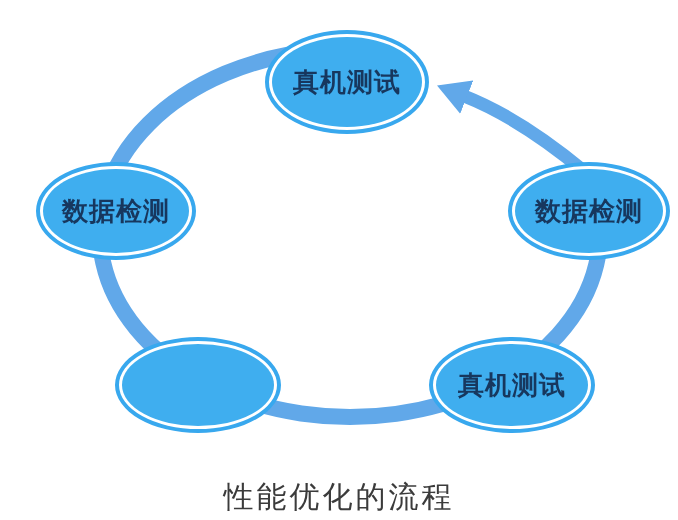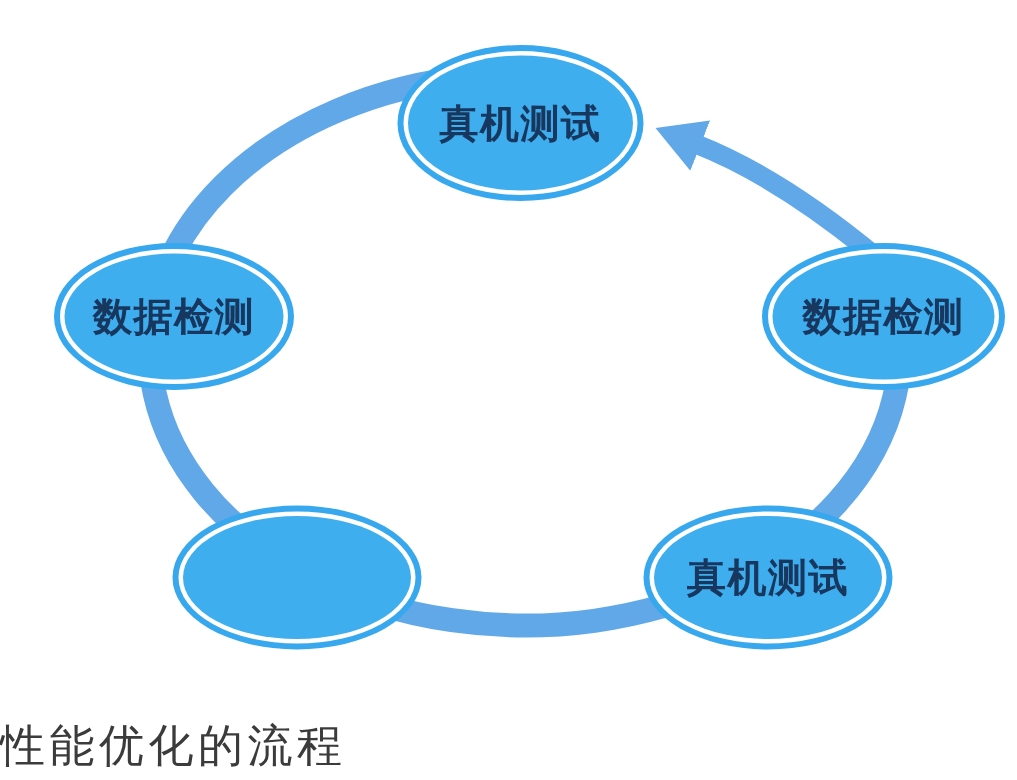--- a/index.html
+++ b/index.html
@@ -50,21 +50,21 @@
   .node-top         { left: 265px; top: 30px;  width: 164px; height: 104px; }
   .node-upper-right { left: 508px; top: 162px; width: 162px; height: 98px; text-align: right;  }
   .node-lower-right { left: 429px; top: 337px; width: 166px; height: 96px;  }
   .node-lower-left  { left: 115px; top: 337px; width: 166px; height: 96px;  }
   .node-upper-left  { left: 36px;  top: 162px; width: 160px; height: 98px;  }
   .diagram-title {
     position: absolute;
     left: 0;
     right: 0;
     top: 477px;
-    text-align: left;
+    text-align: center;
     font-size: 30px;
     color: #3b3b3b;
     letter-spacing: 3px;
     white-space: nowrap;
   }
 </style>
 </head>
 <body>
 
 <figure class="stage" style="margin:0;">

